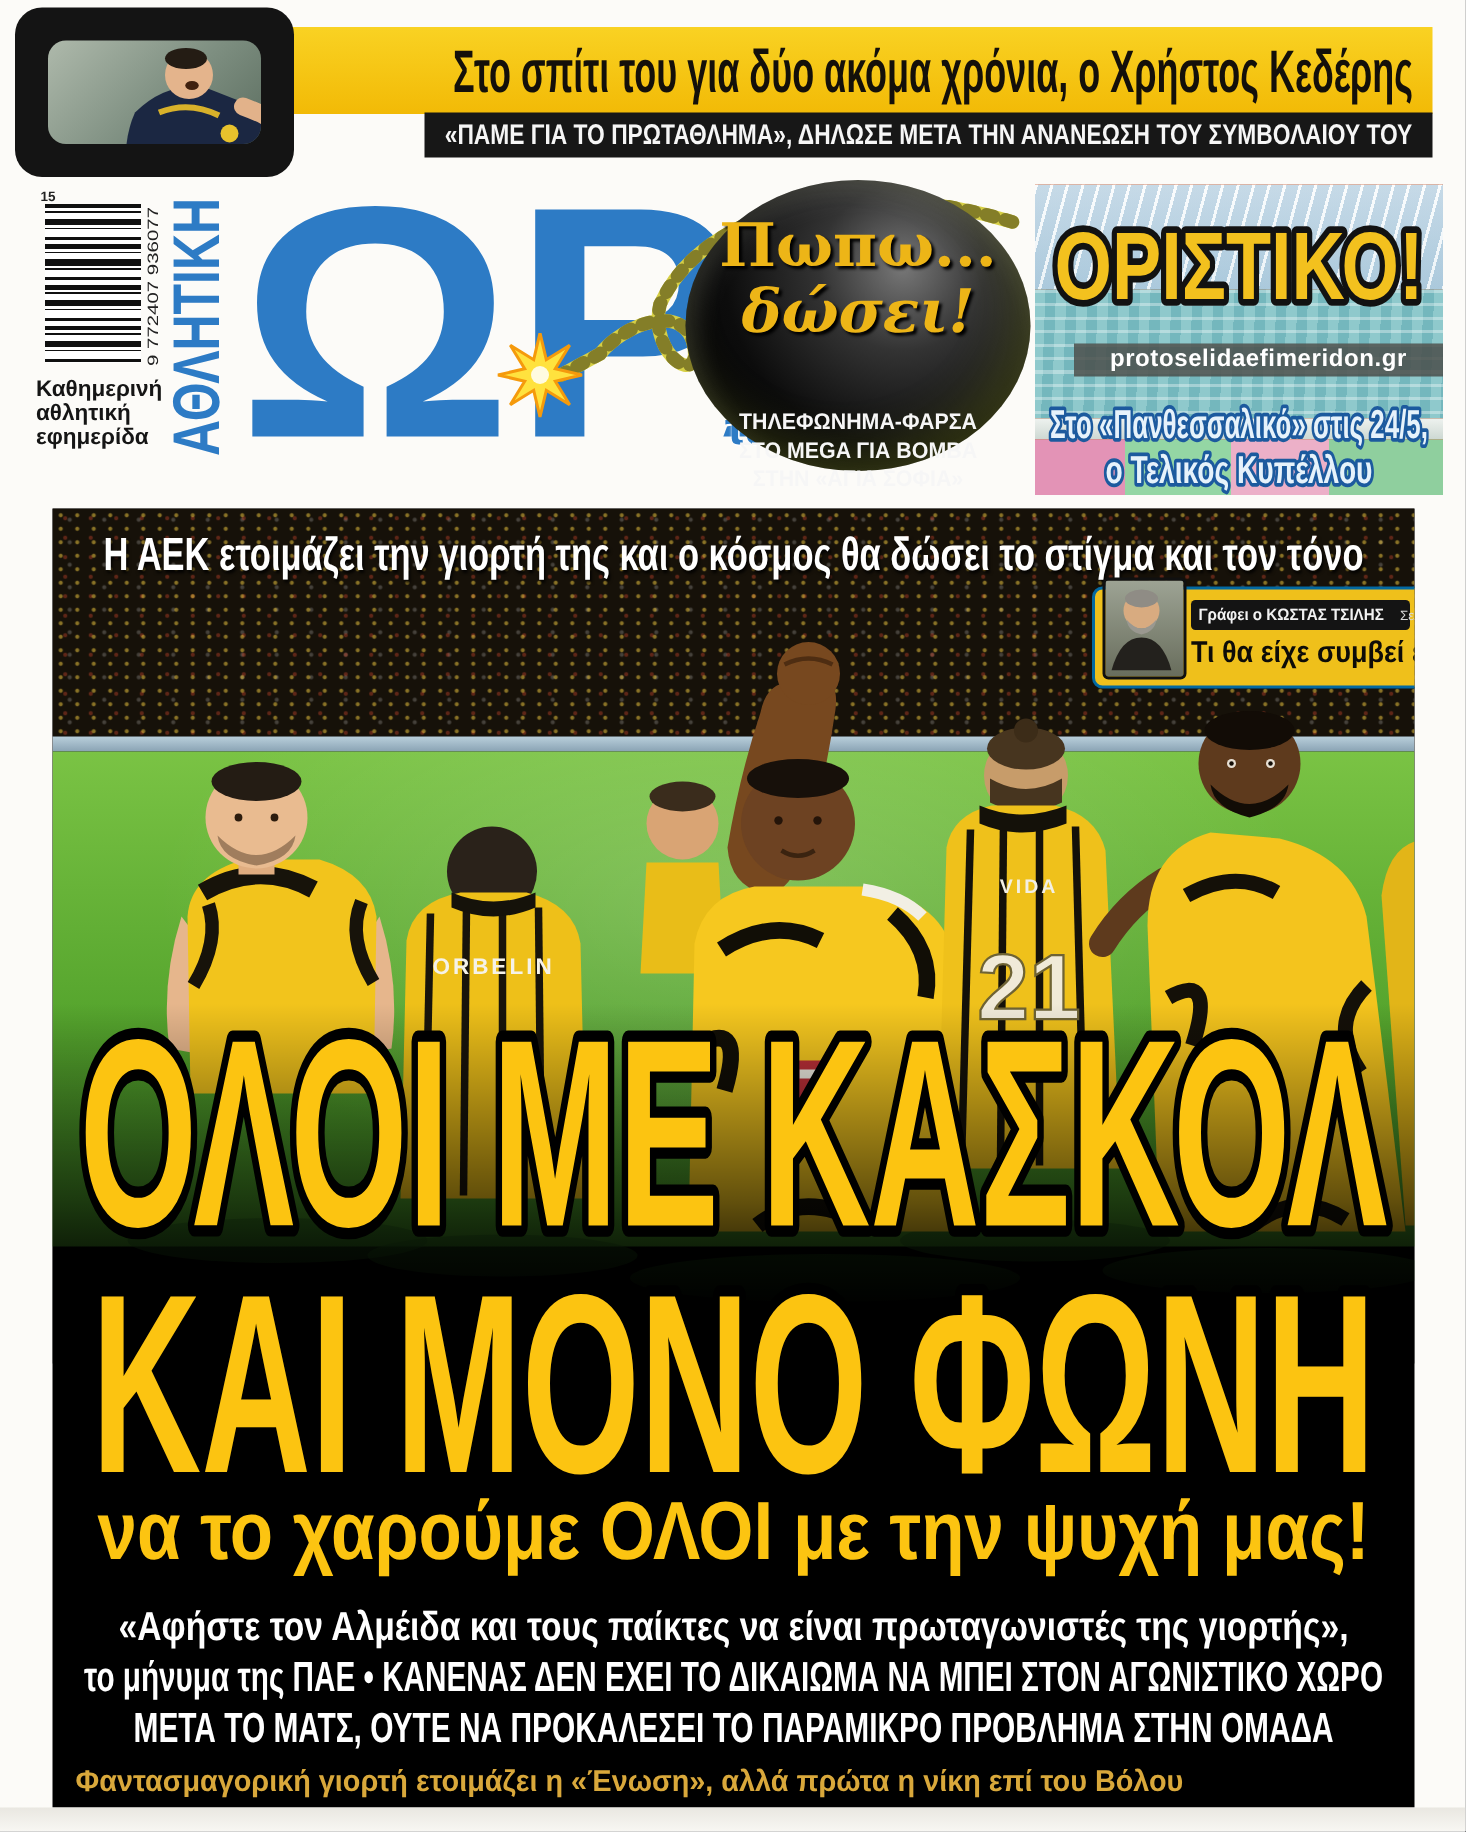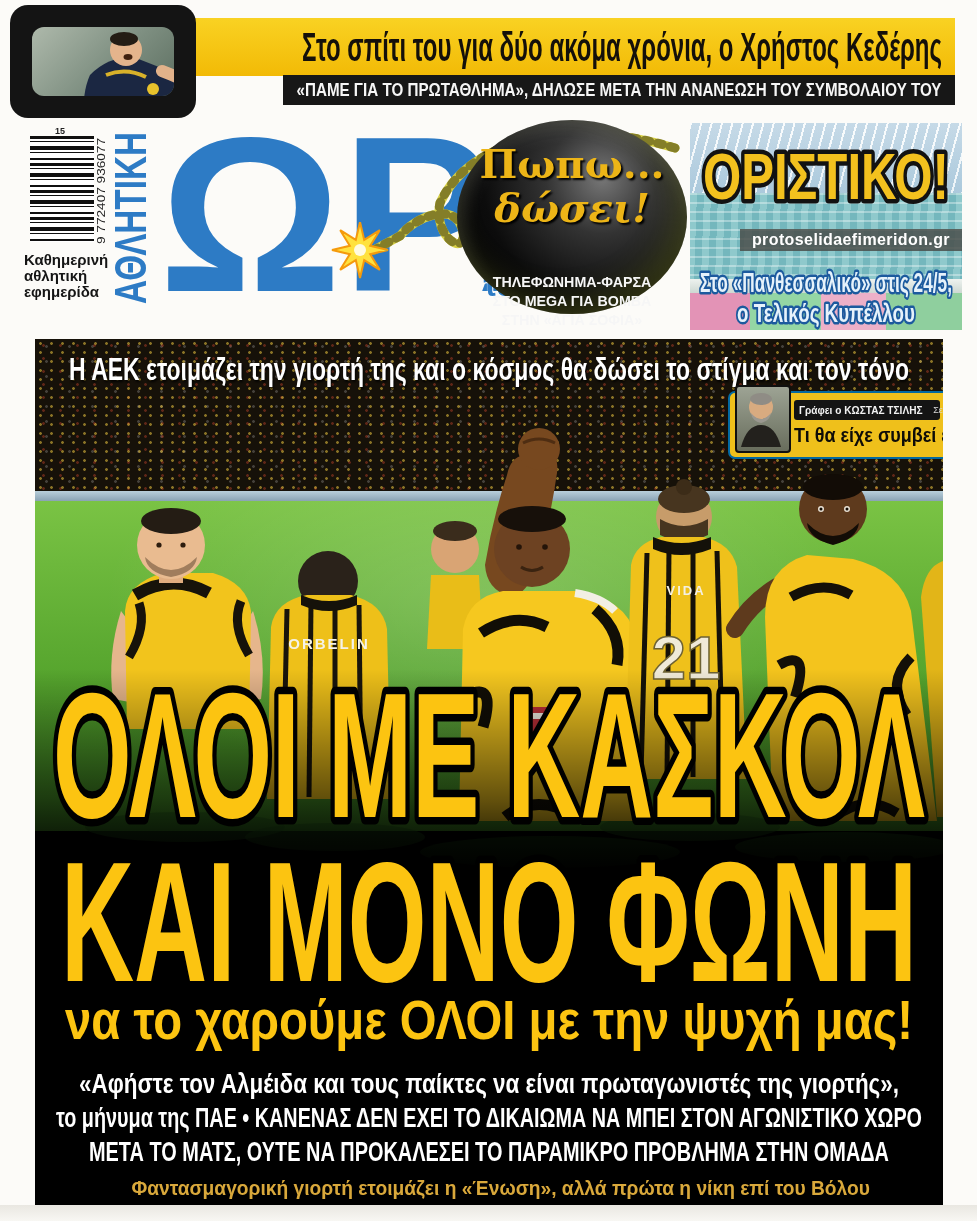--- a/index.html
+++ b/index.html
@@ -12,21 +12,21 @@
   .banner-yellow{left:93px;top:18px;width:862px;height:58px;
     background:linear-gradient(#f9d223,#f2ba06);}
   .banner-headline-svg{left:292px;top:19px;}
   .banner-black{left:283px;top:75px;width:672px;height:30px;background:#171717;}
   .gk-photo{left:10px;top:5px;width:186px;height:113px;background:#141414;border-radius:18px;
     padding:22px;box-sizing:border-box;z-index:5;}
   .gk-inner{width:100%;height:100%;border-radius:12px;overflow:hidden;
     background:linear-gradient(135deg,#aeb9ab,#7e8f81 55%,#5c6e60);}
 
   
-  .corner-num{left:27px;top:126px;font-size:9px;font-weight:bold;color:#222;margin-left:28px;}
+  .corner-num{left:27px;top:126px;font-size:9px;font-weight:bold;color:#222;}
   .barcode{left:30px;top:136px;width:64px;height:106px;
     background:repeating-linear-gradient(to bottom,
       #101010 0 3px,#fff 3px 5px,#101010 5px 6px,#fff 6px 10px,
       #101010 10px 14px,#fff 14px 16px,#101010 16px 17px,#fff 17px 22px,
       #101010 22px 24px,#fff 24px 27px);}
   .barcode-num-svg{left:94px;top:132px;}
   .tagline{left:24px;top:252px;width:108px;font-size:15px;font-weight:bold;color:#151515;line-height:16px;}
   .vertical-title-svg{left:106px;top:126px;}
   .logo-svg{left:148px;top:115px;z-index:2;}
   .logo-sub{left:462px;top:268px;width:190px;text-align:center;font-size:31px;font-weight:bold;
@@ -50,21 +50,21 @@
     background:repeating-linear-gradient(105deg,rgba(255,255,255,.7) 0 2px,rgba(150,185,210,.45) 2px 10px),
     linear-gradient(#eef5f9,#bcd6e4);}
   .cup-seats{left:0;top:70px;width:272px;height:86px;
     background:repeating-linear-gradient(to bottom,rgba(255,255,255,.35) 0 2px,transparent 2px 9px),
     repeating-linear-gradient(92deg,#8fc9cc 0 7px,#74b7bd 7px 14px);}
   .cup-rail{left:0;top:156px;width:272px;height:14px;background:linear-gradient(#eef2ef,#cdd8d2);}
   .cup-track{left:0;top:170px;width:272px;height:37px;
     background:linear-gradient(90deg,#e393b6 0 22%,#94d6a4 22% 48%,#ecb0c8 48% 72%,#8fcf9e 72% 100%);}
   .cup-title-svg{left:0;top:6px;}
   .watermark{right:0;top:106px;background:rgba(73,76,73,.84);color:#fff;font-weight:bold;
-    font-size:16px;padding:2px 12px;letter-spacing:.4px;}
+    font-size:16px;padding:2px 24px;letter-spacing:.4px;}
   .cup-lines-svg{left:0;top:143px;}
 
   .date-bar{left:88px;top:303px;width:588px;height:21px;background:#0d0d0d;color:#eab711;
     font-size:13px;font-weight:bold;text-align:center;line-height:21px;letter-spacing:.3px;}
 
   
   .main{left:35px;top:339px;width:908px;height:866px;background:#000;overflow:hidden;}
   .photo-crowd{left:0;top:0;width:908px;height:152px;background-color:#161109;
     background-image:
       radial-gradient(circle,rgba(233,195,62,.55) 1px,transparent 1.7px),
@@ -88,21 +88,21 @@
     display:flex;align-items:center;justify-content:space-between;padding:0 5px;box-sizing:border-box;}
   .col-byline{font-size:11px;font-weight:bold;color:#f2f2f2;white-space:nowrap;transform:scaleX(.92);transform-origin:left;}
   .col-ref{font-size:9px;color:#d8d8d8;white-space:nowrap;}
   .col-teaser{left:64px;top:31px;width:152px;font-size:20px;font-weight:bold;color:#0e0c08;
     white-space:nowrap;transform:scaleX(.9);transform-origin:left;}
 
   .h1-svg{left:0;top:326px;z-index:6;}
   .h2-svg{left:0;top:500px;z-index:6;}
   .subhead-svg{left:0;top:650px;z-index:6;}
   .deck-svg{left:0;top:728px;z-index:6;}
-  .footer-line{left:12px;top:838px;width:908px;text-align:center;color:#d9a83b;font-size:20px;
+  .footer-line{left:0;top:838px;width:908px;text-align:left;color:#d9a83b;font-size:20px;
     font-weight:bold;z-index:6;}
   .footer-line>span{display:inline-block;transform:scaleX(.96);}
   .bottom-edge{left:0;top:1205px;width:977px;height:16px;background:linear-gradient(#e9e7e1,#f8f7f3);}
 </style>
 </head>
 <body>
 
 <div class="page">
 
   <div class="abs banner-yellow"></div>

